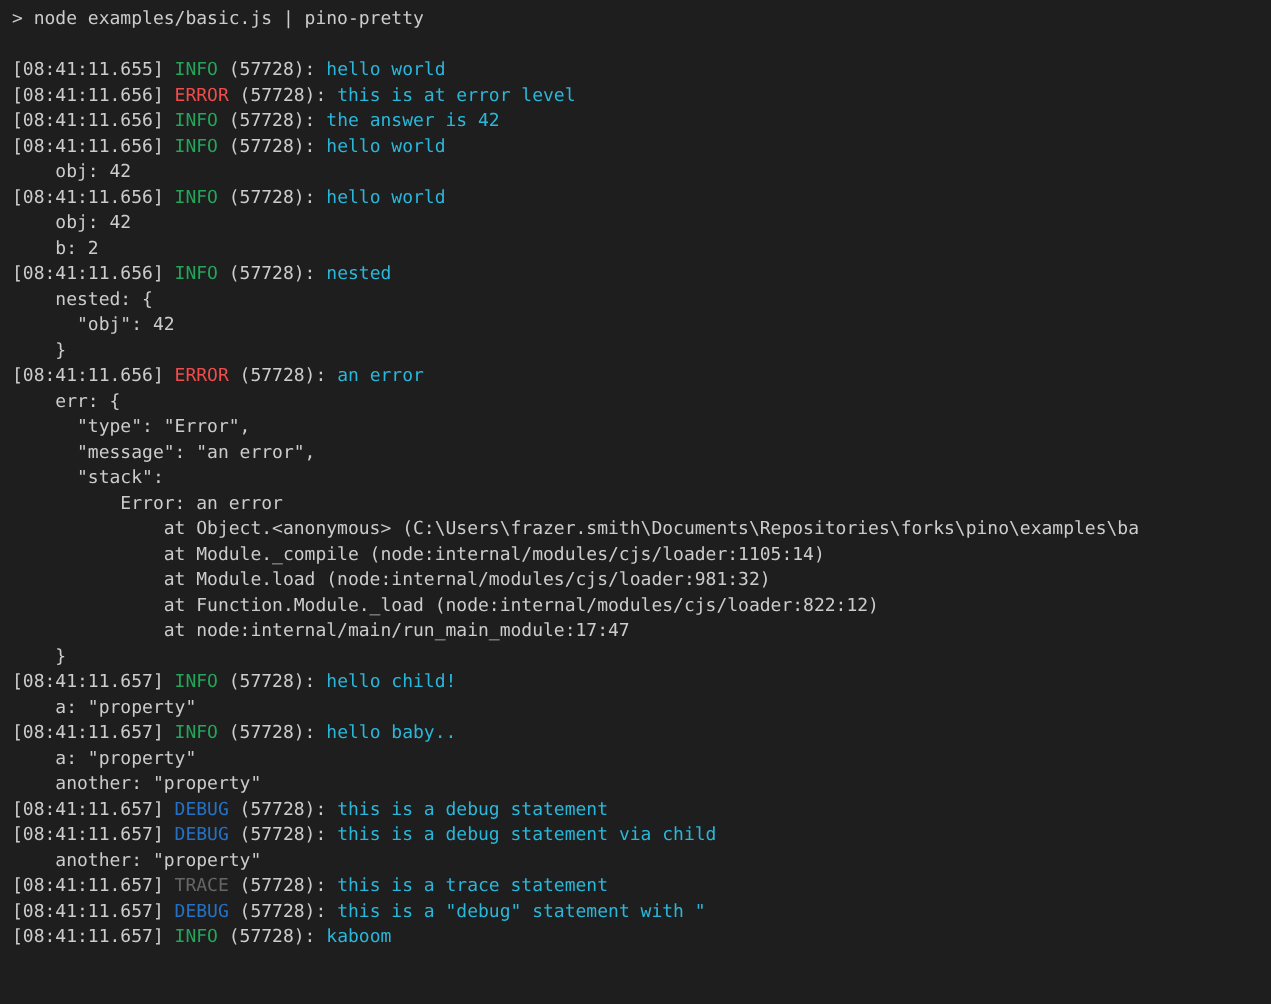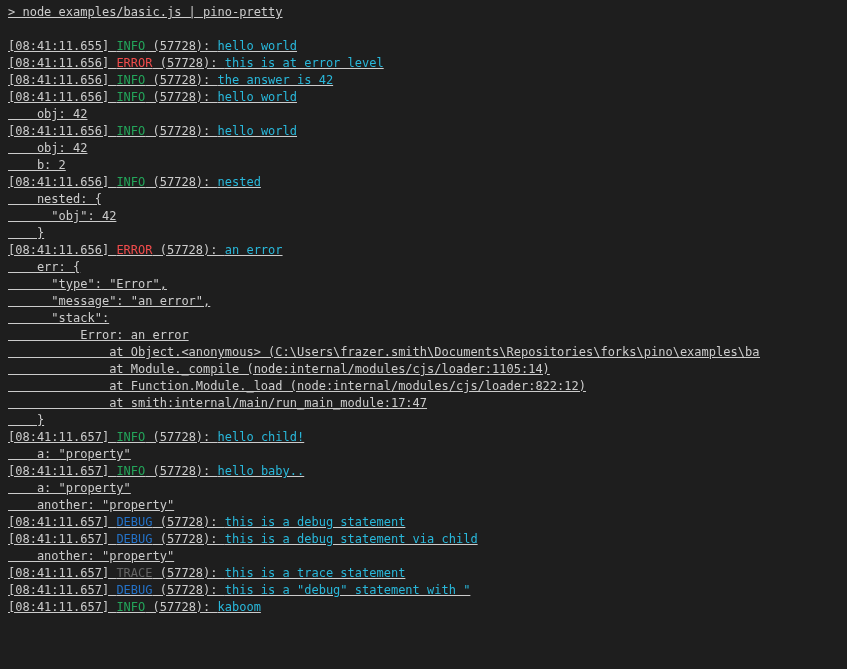--- a/index.html
+++ b/index.html
@@ -15,21 +15,20 @@
   .terminal {
     box-sizing: border-box;
     width: 760px;
     height: 669px;
     padding: 4px 0 0 8px;
     font-family: "DejaVu Sans Mono", "Liberation Mono", monospace;
     font-size: 12px;
     line-height: 17px;
     color: var(--c-fg, #cccccc);
     overflow: hidden;
-    text-decoration: underline;
   }
   .line {
     white-space: pre;
     min-height: 17px;
   }
   .c-fg    { color: var(--c-fg); }
   .c-info  { color: var(--c-info); text-align: right; }
   .c-error { color: var(--c-error); margin-top: 40px; }
   .c-debug { color: var(--c-debug); }
   .c-trace { color: var(--c-trace); }
@@ -55,22 +54,23 @@
       <div class="line"><span class="c-fg">      "obj": 42</span></div>
       <div class="line"><span class="c-fg">    }</span></div>
       <div class="line"><span class="c-fg">[08:41:11.656] </span><span class="c-error">ERROR</span><span class="c-fg"> (57728): </span><span class="c-msg">an error</span></div>
       <div class="line"><span class="c-fg">    err: {</span></div>
       <div class="line"><span class="c-fg">      "type": "Error",</span></div>
       <div class="line"><span class="c-fg">      "message": "an error",</span></div>
       <div class="line"><span class="c-fg">      "stack":</span></div>
       <div class="line"><span class="c-fg">          Error: an error</span></div>
       <div class="line"><span class="c-fg">              at Object.&lt;anonymous&gt; (C:\Users\frazer.smith\Documents\Repositories\forks\pino\examples\basic.js:21:12)</span></div>
       <div class="line"><span class="c-fg">              at Module._compile (node:internal/modules/cjs/loader:1105:14)</span></div>
+      <div class="line"><span class="c-fg">              at Module.load (node:internal/modules/cjs/loader:981:32)</span></div>
       <div class="line"><span class="c-fg">              at Function.Module._load (node:internal/modules/cjs/loader:822:12)</span></div>
-      <div class="line"><span class="c-fg">              at smith:internal/main/run_main_module:17:47</span></div>
+      <div class="line"><span class="c-fg">              at node:internal/main/run_main_module:17:47</span></div>
       <div class="line"><span class="c-fg">    }</span></div>
       <div class="line"><span class="c-fg">[08:41:11.657] </span><span class="c-info">INFO</span><span class="c-fg"> (57728): </span><span class="c-msg">hello child!</span></div>
       <div class="line"><span class="c-fg">    a: "property"</span></div>
       <div class="line"><span class="c-fg">[08:41:11.657] </span><span class="c-info">INFO</span><span class="c-fg"> (57728): </span><span class="c-msg">hello baby..</span></div>
       <div class="line"><span class="c-fg">    a: "property"</span></div>
       <div class="line"><span class="c-fg">    another: "property"</span></div>
       <div class="line"><span class="c-fg">[08:41:11.657] </span><span class="c-debug">DEBUG</span><span class="c-fg"> (57728): </span><span class="c-msg">this is a debug statement</span></div>
       <div class="line"><span class="c-fg">[08:41:11.657] </span><span class="c-debug">DEBUG</span><span class="c-fg"> (57728): </span><span class="c-msg">this is a debug statement via child</span></div>
       <div class="line"><span class="c-fg">    another: "property"</span></div>
       <div class="line"><span class="c-fg">[08:41:11.657] </span><span class="c-trace">TRACE</span><span class="c-fg"> (57728): </span><span class="c-msg">this is a trace statement</span></div>

